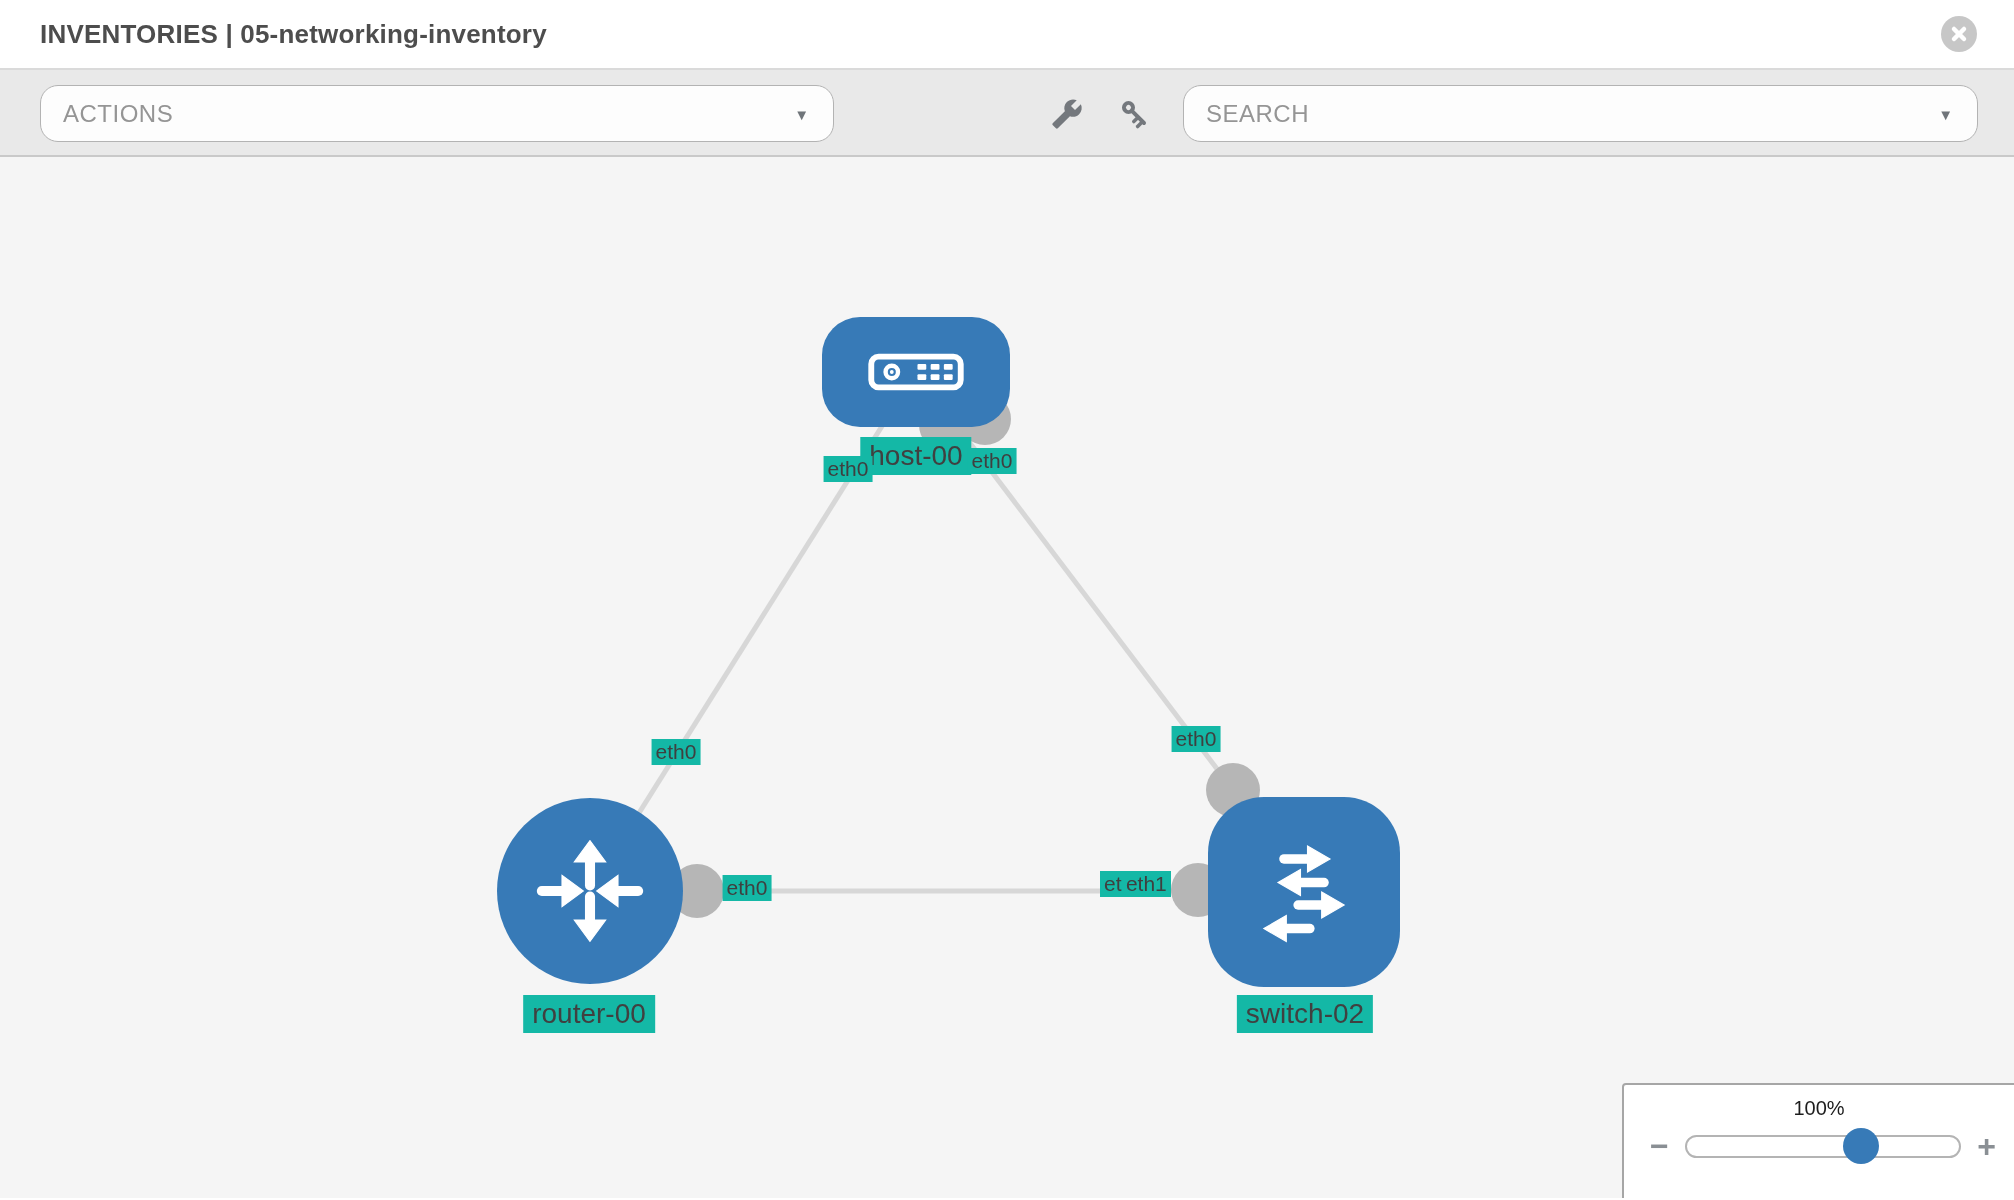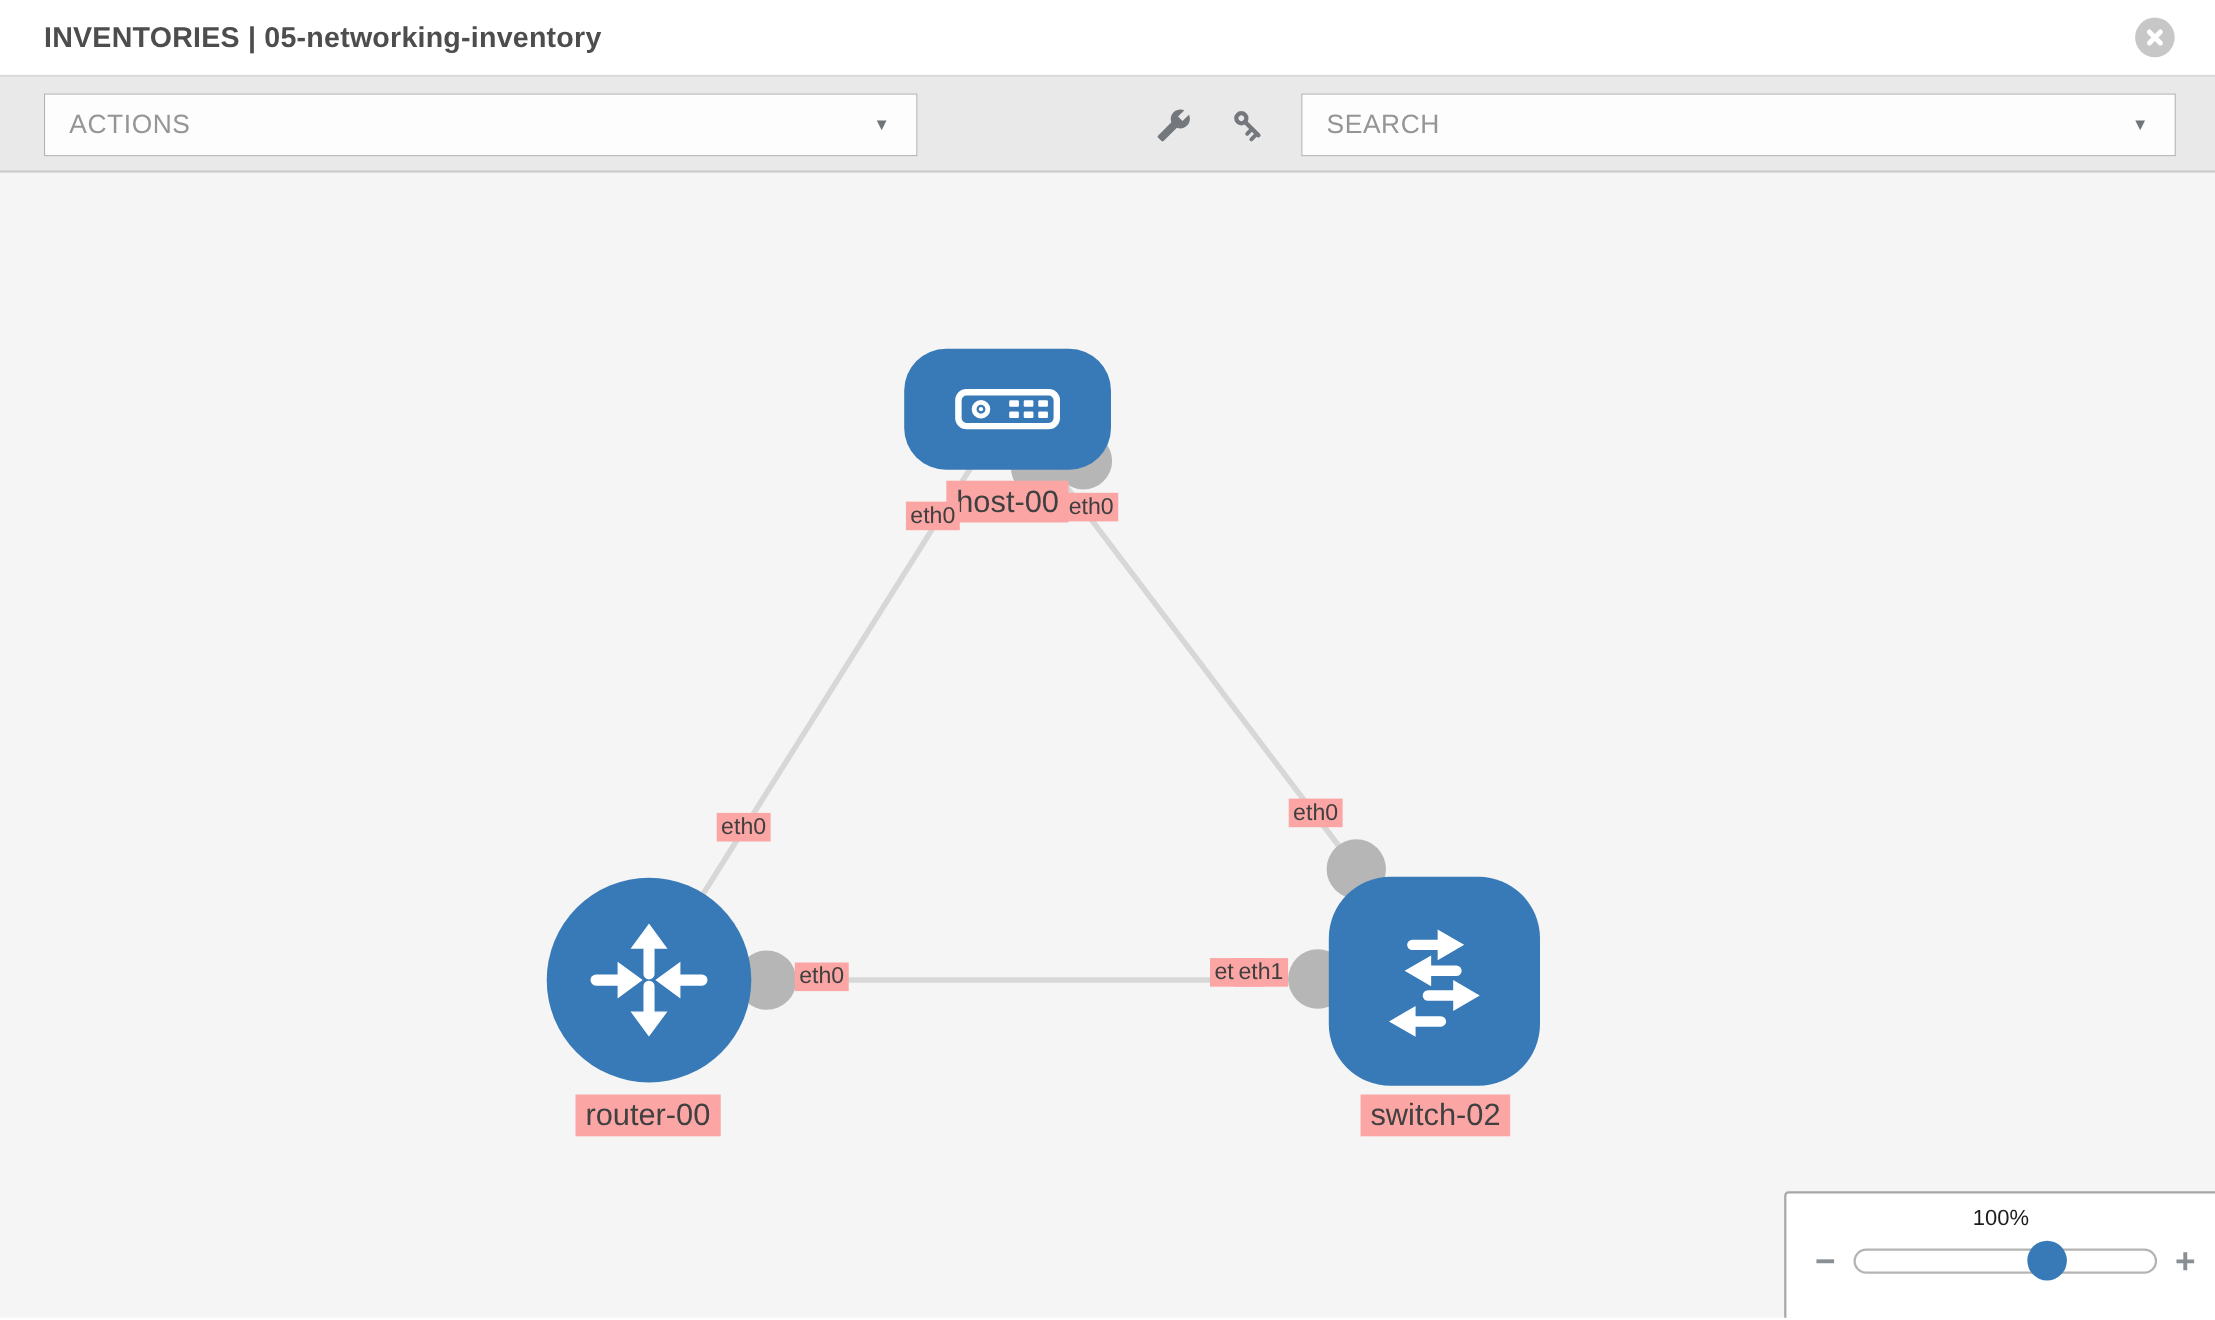--- a/index.html
+++ b/index.html
@@ -12,21 +12,21 @@
   .page-title { position:absolute; left:40px; top:50%; transform:translateY(-50%);
                 font-size:26px; font-weight:bold; color:#4d4d4d; letter-spacing:0.2px; }
   .close-btn { position:absolute; right:37px; top:16px; width:36px; height:36px;
                border-radius:50%; background:#c7c7c7; display:flex; align-items:center;
                justify-content:center; cursor:pointer; }
 
   
   .toolbar { position:relative; width:100%; height:87px; background:#e9e9e9;
              border-bottom:2px solid #c9c9c9; }
   .dd-box { position:absolute; top:15px; height:57px; background:#fdfdfd;
-            border:1px solid #b3b3b3; border-radius:0; }
+            border:1px solid #b3b3b3; border-radius:18px; }
   .dd-actions { left:40px; width:794px; }
   .dd-search  { left:1183px; width:795px; }
   .dd-label { position:absolute; left:22px; top:50%; transform:translateY(-50%);
               font-size:24px; color:#959595; letter-spacing:0.5px; }
   .dd-caret { position:absolute; right:24px; top:50%; transform:translateY(-50%);
               font-size:15px; color:#70757a; }
   .tool-icon { position:absolute; top:24px; width:40px; height:40px; cursor:pointer;
                display:flex; align-items:center; justify-content:center; }
   .tool-wrench { left:1047px; }
   .tool-key    { left:1115px; }
@@ -34,21 +34,21 @@
   
   .canvas { position:relative; width:2014px; height:1041px; background:#f5f5f5; overflow:hidden; }
   .net-svg { position:absolute; left:0; top:0; }
 
   .node { position:absolute; background:#377ab7; display:flex; align-items:center;
           justify-content:center; cursor:pointer; }
   .node-host   { left:822px; top:160px; width:188px; height:110px; border-radius:38px; }
   .node-router { left:497px; top:641px; width:186px; height:186px; border-radius:50%; }
   .node-switch { left:1208px; top:640px; width:192px; height:190px; border-radius:56px; }
 
-  .chip { background:#fca5a5; color:#404040; white-space:nowrap; }
+  .chip { background:#14b8a6; color:#404040; white-space:nowrap; }
   .node-label { position:absolute; transform:translate(-50%,-50%); font-size:28px;
                 padding:3px 9px; }
   .port-label { position:absolute; transform:translate(-50%,-50%); font-size:21px;
                 padding:1px 4px; color:#3f3f3f; }
   .port-pair { position:absolute; transform:translateY(-50%); white-space:nowrap; }
   .port-pair .chip { display:inline-block; font-size:21px; padding:1px 4px; color:#3f3f3f; }
   .port-pair .over { margin-left:-27px; position:relative; }
 
   
   .zoom-panel { position:absolute; left:1622px; top:926px; width:394px; height:118px;

